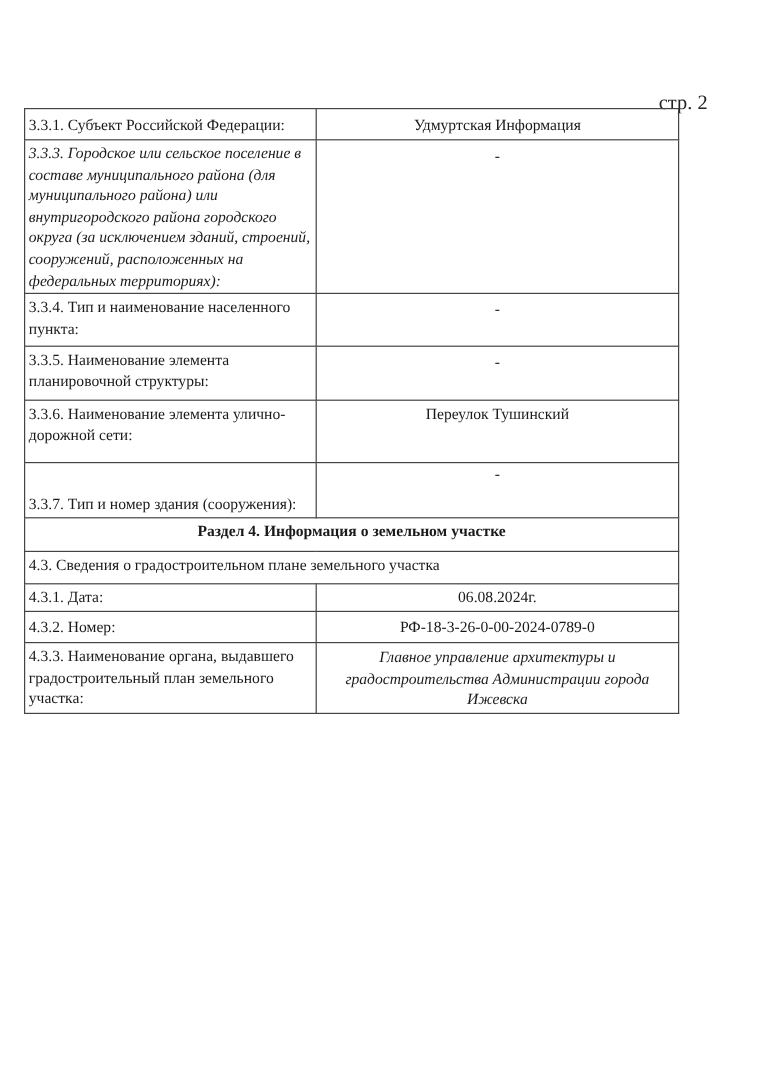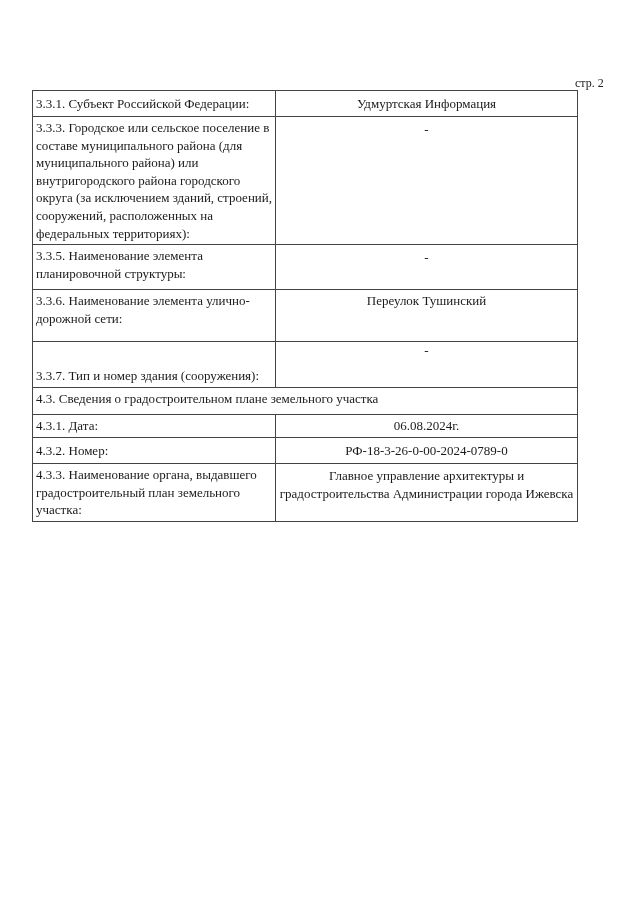--- a/index.html
+++ b/index.html
@@ -11,28 +11,28 @@
       width: 636px;
       height: 900px;
       position: relative;
       overflow: hidden;
       font-family: "Liberation Serif", "DejaVu Serif", serif;
       color: #1a1a1a;
     }
     .page-number {
       position: absolute;
       top: 76px;
-      left: 575px;
-      font-size: 12px;
+      left: 549px;
+      font-size: 17px;
       color: #222;
     }
     table.doc {
       position: absolute;
       top: 90px;
-      left: 32px;
+      left: 20px;
       width: 546px;
       border-collapse: collapse;
       table-layout: fixed;
       font-size: 13px;
       line-height: 17.6px;
     }
     table.doc td {
       border: 1px solid #444;
       padding: 2px 3px 2px 3px;
       vertical-align: top;
@@ -44,63 +44,70 @@
     }
     td.value.top { vertical-align: top; padding-top: 4px; }
     td.section {
       text-align: center;
       font-weight: bold;
       vertical-align: middle;
     }
     td.wide { text-align: left; vertical-align: middle; }
     tr.r1 td { height: 21px; vertical-align: middle; }
     tr.r2 td { height: 94px; }
-    tr.r3 td { height: 105px; }
+    tr.r3 td { height: 105px; font-style: italic; }
     tr.r4 td { height: 37px; }
     tr.r5 td { height: 38px; margin-left: 30px; }
     tr.r6 td { height: 47px; }
     tr.r7 td { height: 40px; }
     tr.r7 td.label { vertical-align: bottom; padding-bottom: 3px; }
     tr.r7 td.value { vertical-align: top; padding-top: 0px; }
     tr.r8 td { height: 23px; }
     tr.r9 td { height: 70px; }
     tr.r10 td { height: 88px; }
     tr.r11 td { height: 22px; margin-left: 10px; }
     tr.r12 td { height: 18px; vertical-align: middle; }
     tr.r13 td { height: 21px; vertical-align: middle; }
     tr.r14 td { height: 48px; margin-left: 32px; }
     .line { display: block; }
-    tr.r14 td.value { vertical-align: top; padding-top: 3px; }
+    tr.r14 td.value { vertical-align: top; padding-top: 3px; font-style: italic; }
   </style>
 </head>
 <body>
 
 <div class="page-number">стр. 2</div>
 
 <table class="doc">
   <tbody>
     <tr class="r1">
       <td class="label">3.3.1. Субъект Российской Федерации:</td>
       <td class="value">Удмуртская Информация</td>
     </tr>
     <tr class="r3">
       <td class="label">3.3.3. Городское или сельское поселение в составе муниципального района (для муниципального района) или внутригородского района городского округа (за исключением зданий, строений, сооружений, расположенных на федеральных территориях):</td>
       <td class="value top">-</td>
     </tr>
+    <tr class="r4">
+      <td class="label">3.3.4. Тип и наименование населенного пункта:</td>
+      <td class="value top">-</td>
+    </tr>
     <tr class="r5">
       <td class="label">3.3.5. Наименование элемента планировочной структуры:</td>
       <td class="value top">-</td>
     </tr>
     <tr class="r6">
       <td class="label">3.3.6. Наименование элемента улично-дорожной сети:</td>
       <td class="value">Переулок Тушинский</td>
     </tr>
     <tr class="r7">
       <td class="label">3.3.7. Тип и номер здания (сооружения):</td>
       <td class="value">-</td>
+    </tr>
+    <tr class="r8">
+      <td class="section" colspan="2">Раздел 4. Информация о земельном участке</td>
     </tr>
     <tr class="r11">
       <td class="wide" colspan="2">4.3. Сведения о градостроительном плане земельного участка</td>
     </tr>
     <tr class="r12">
       <td class="label">4.3.1. Дата:</td>
       <td class="value">06.08.2024г.</td>
     </tr>
     <tr class="r13">
       <td class="label">4.3.2. Номер:</td>

